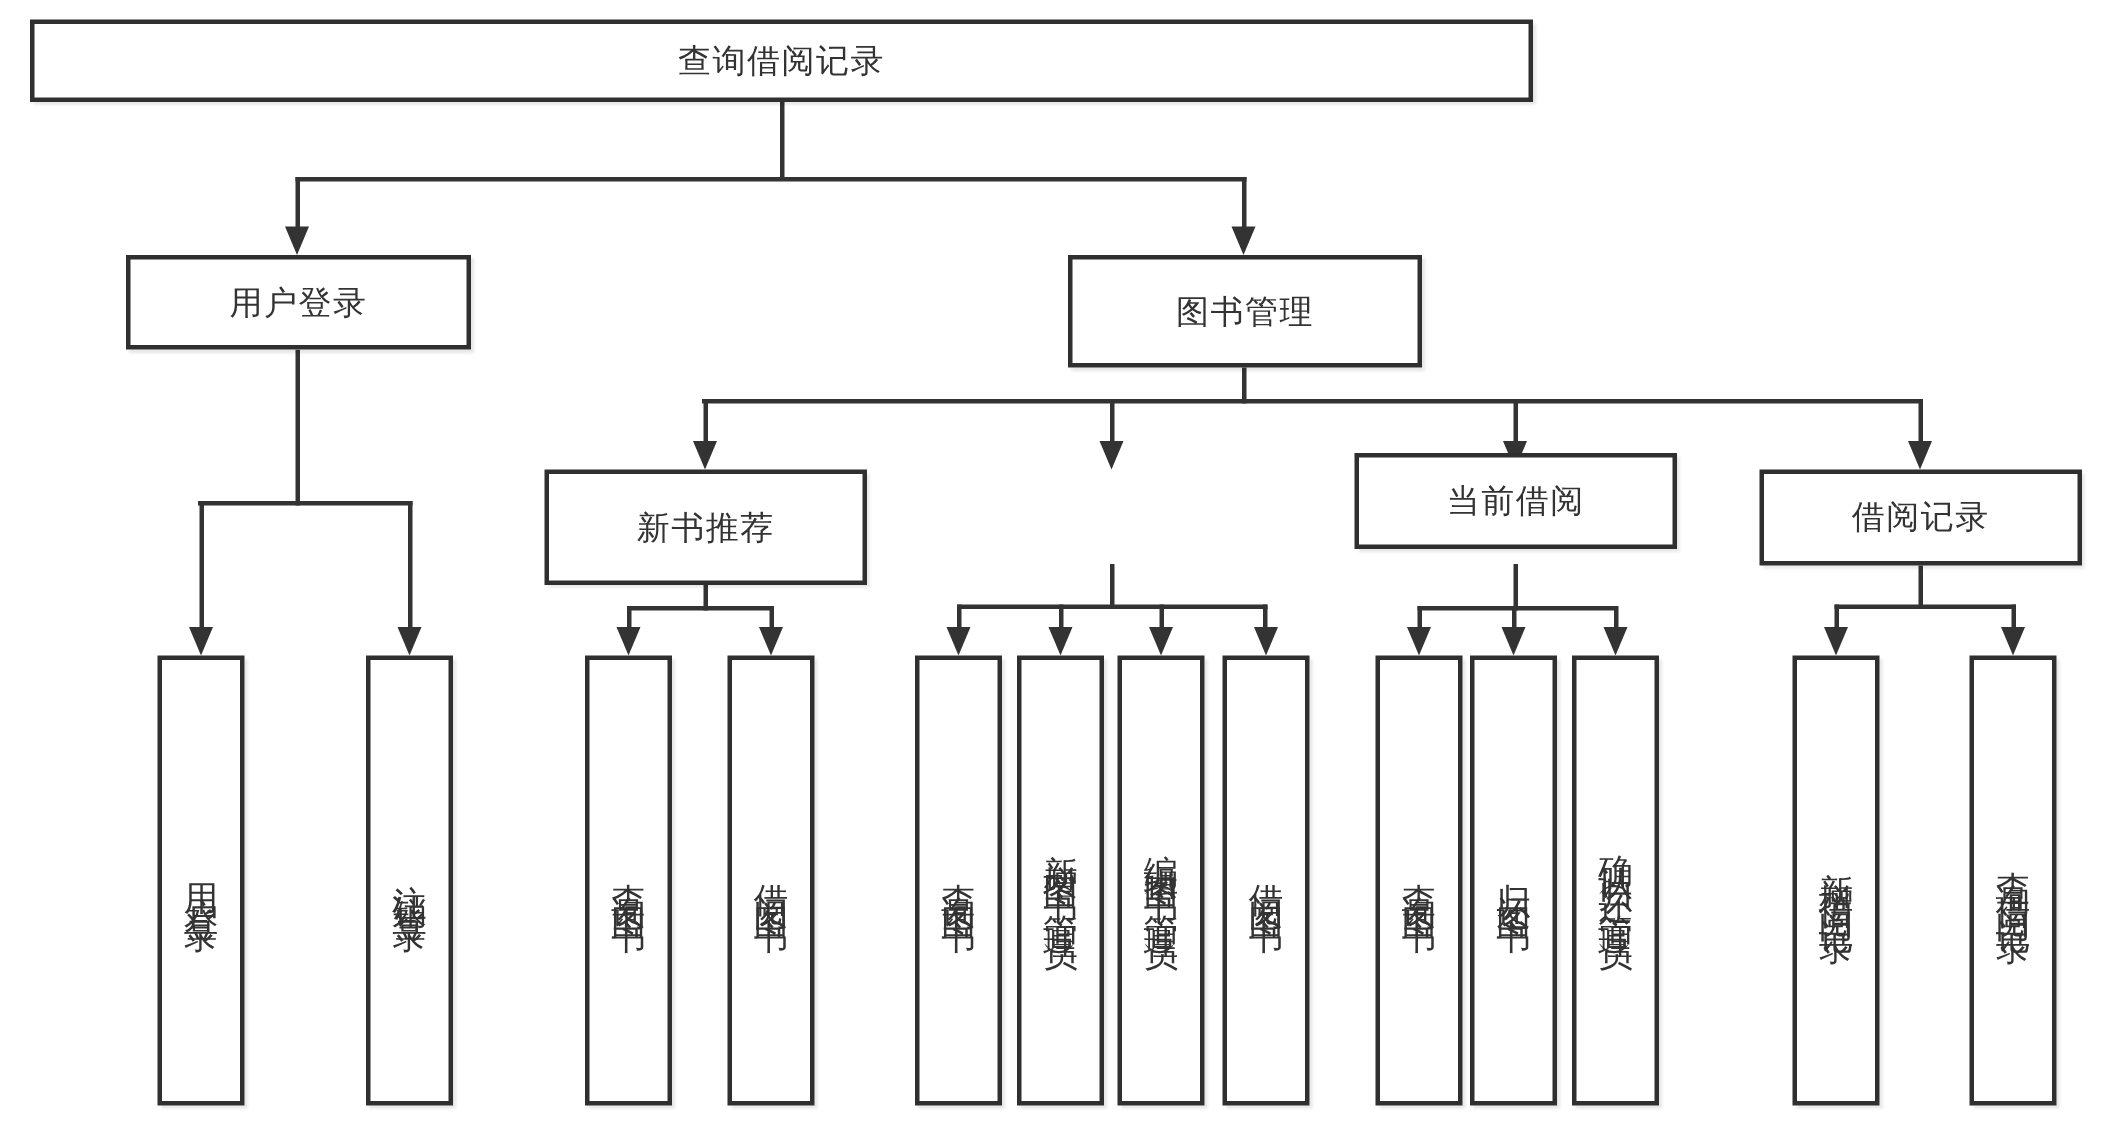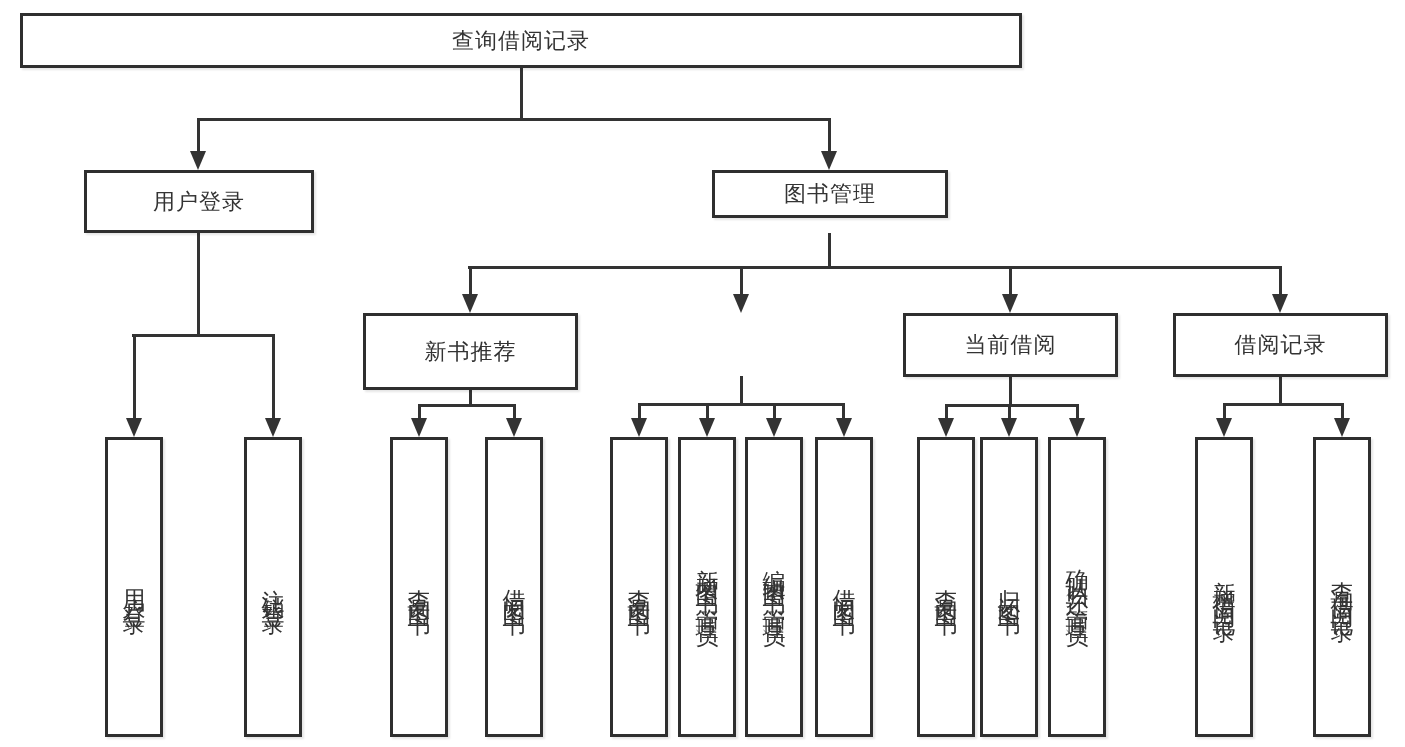--- a/index.html
+++ b/index.html
@@ -123,28 +123,28 @@
   <div class="arrow" style="left:1216px;top:418px;"></div>
   <div class="arrow" style="left:1334px;top:418px;"></div>
 
   <div class="box h-box" style="left:20px;top:13px;width:1002px;height:55px;">
     <span>查询借阅记录</span>
   </div>
 
   <div class="box h-box" style="left:84px;top:170px;width:230px;height:63px;">
     <span>用户登录</span>
   </div>
-  <div class="box h-box" style="left:712px;top:170px;width:236px;height:48px;">
+  <div class="box h-box" style="left:712px;top:170px;width:236px;height:75px;">
     <span>图书管理</span>
   </div>
 
   <div class="box h-box" style="left:363px;top:313px;width:215px;height:77px;align-items:center;">
     <span>新书推荐</span>
   </div>
-  <div class="box h-box" style="left:903px;top:313px;width:215px;height:64px;">
+  <div class="box h-box" style="left:903px;top:302px;width:215px;height:64px;">
     <span>当前借阅</span>
   </div>
   <div class="box h-box" style="left:1173px;top:313px;width:215px;height:64px;">
     <span>借阅记录</span>
   </div>
 
   <div class="box v-box" style="left:105px;top:437px;width:58px;height:300px;">
     <span>用户登录</span>
   </div>
   <div class="box v-box" style="left:244px;top:437px;width:58px;height:300px;">

